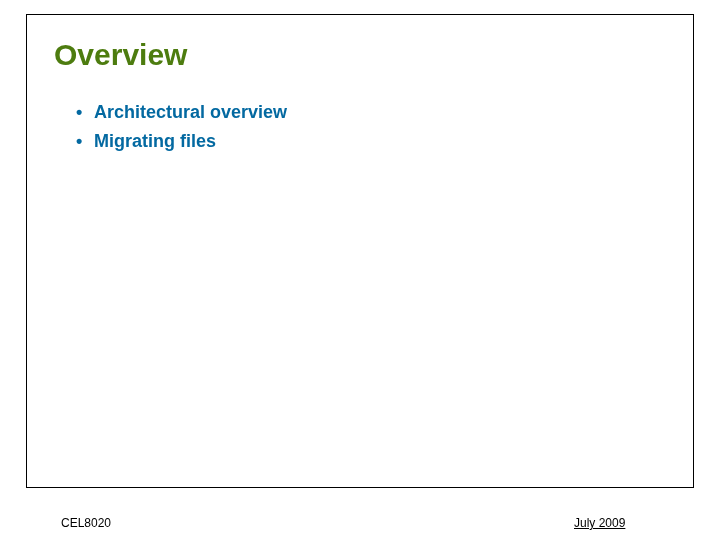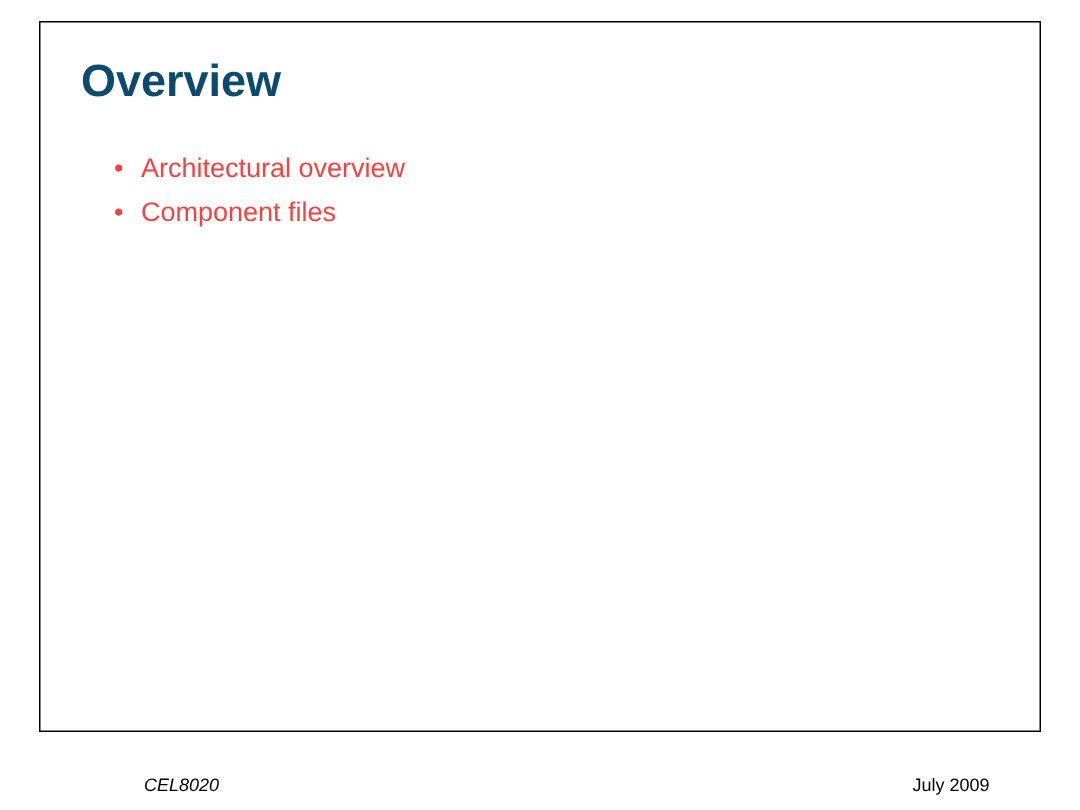--- a/index.html
+++ b/index.html
@@ -24,36 +24,37 @@
     }
     .slide-content {
       position: absolute;
       top: 14px;
       left: 26px;
       right: 26px;
       bottom: 52px;
       padding: 24px 28px;
     }
     .slide-title {
-      color: #0c4a6e;
+      color: #4d7c0f;
       font-size: 30px;
       font-weight: bold;
       margin-bottom: 28px;
     }
     .bullet-list {
       list-style: none;
       padding-left: 22px;
     }
     .bullet-list li {
       position: relative;
       font-size: 18px;
-      color: #ef4444;
+      color: #0369a1;
       line-height: 1.4;
       margin-bottom: 4px;
       padding-left: 18px;
+      font-weight: bold;
     }
     .bullet-list li::before {
       content: "•";
       position: absolute;
       left: 0;
       top: 0;
       font-size: 18px;
     }
     .footer {
       position: absolute;
@@ -61,44 +62,44 @@
       left: 26px;
       right: 26px;
       display: flex;
       justify-content: space-between;
       align-items: center;
       font-size: 12px;
       color: #000000;
     }
     .footer-left {
       flex: 0 0 auto;
-      text-align: right;
+      text-align: center;
       width: 120px;
-      font-style: italic;
     }
     .footer-center {
       flex: 1;
       text-align: center;
       padding: 0 10px;
     }
     .footer-right {
       flex: 0 0 auto;
-      text-align: center;
+      text-align: left;
       width: 120px;
+      text-decoration: underline;
     }
   </style>
 </head>
 <body>
 
 <div class="slide-border"></div>
 
 <div class="slide-content">
   <h1 class="slide-title">Overview</h1>
   <ul class="bullet-list">
     <li>Architectural overview</li>
-    <li>Component files</li>
+    <li>Migrating files</li>
   </ul>
 </div>
 
 <div class="footer">
   <div class="footer-left">CEL8020</div>
   <div class="footer-right">July 2009</div>
 </div>
 
 </body></html>

